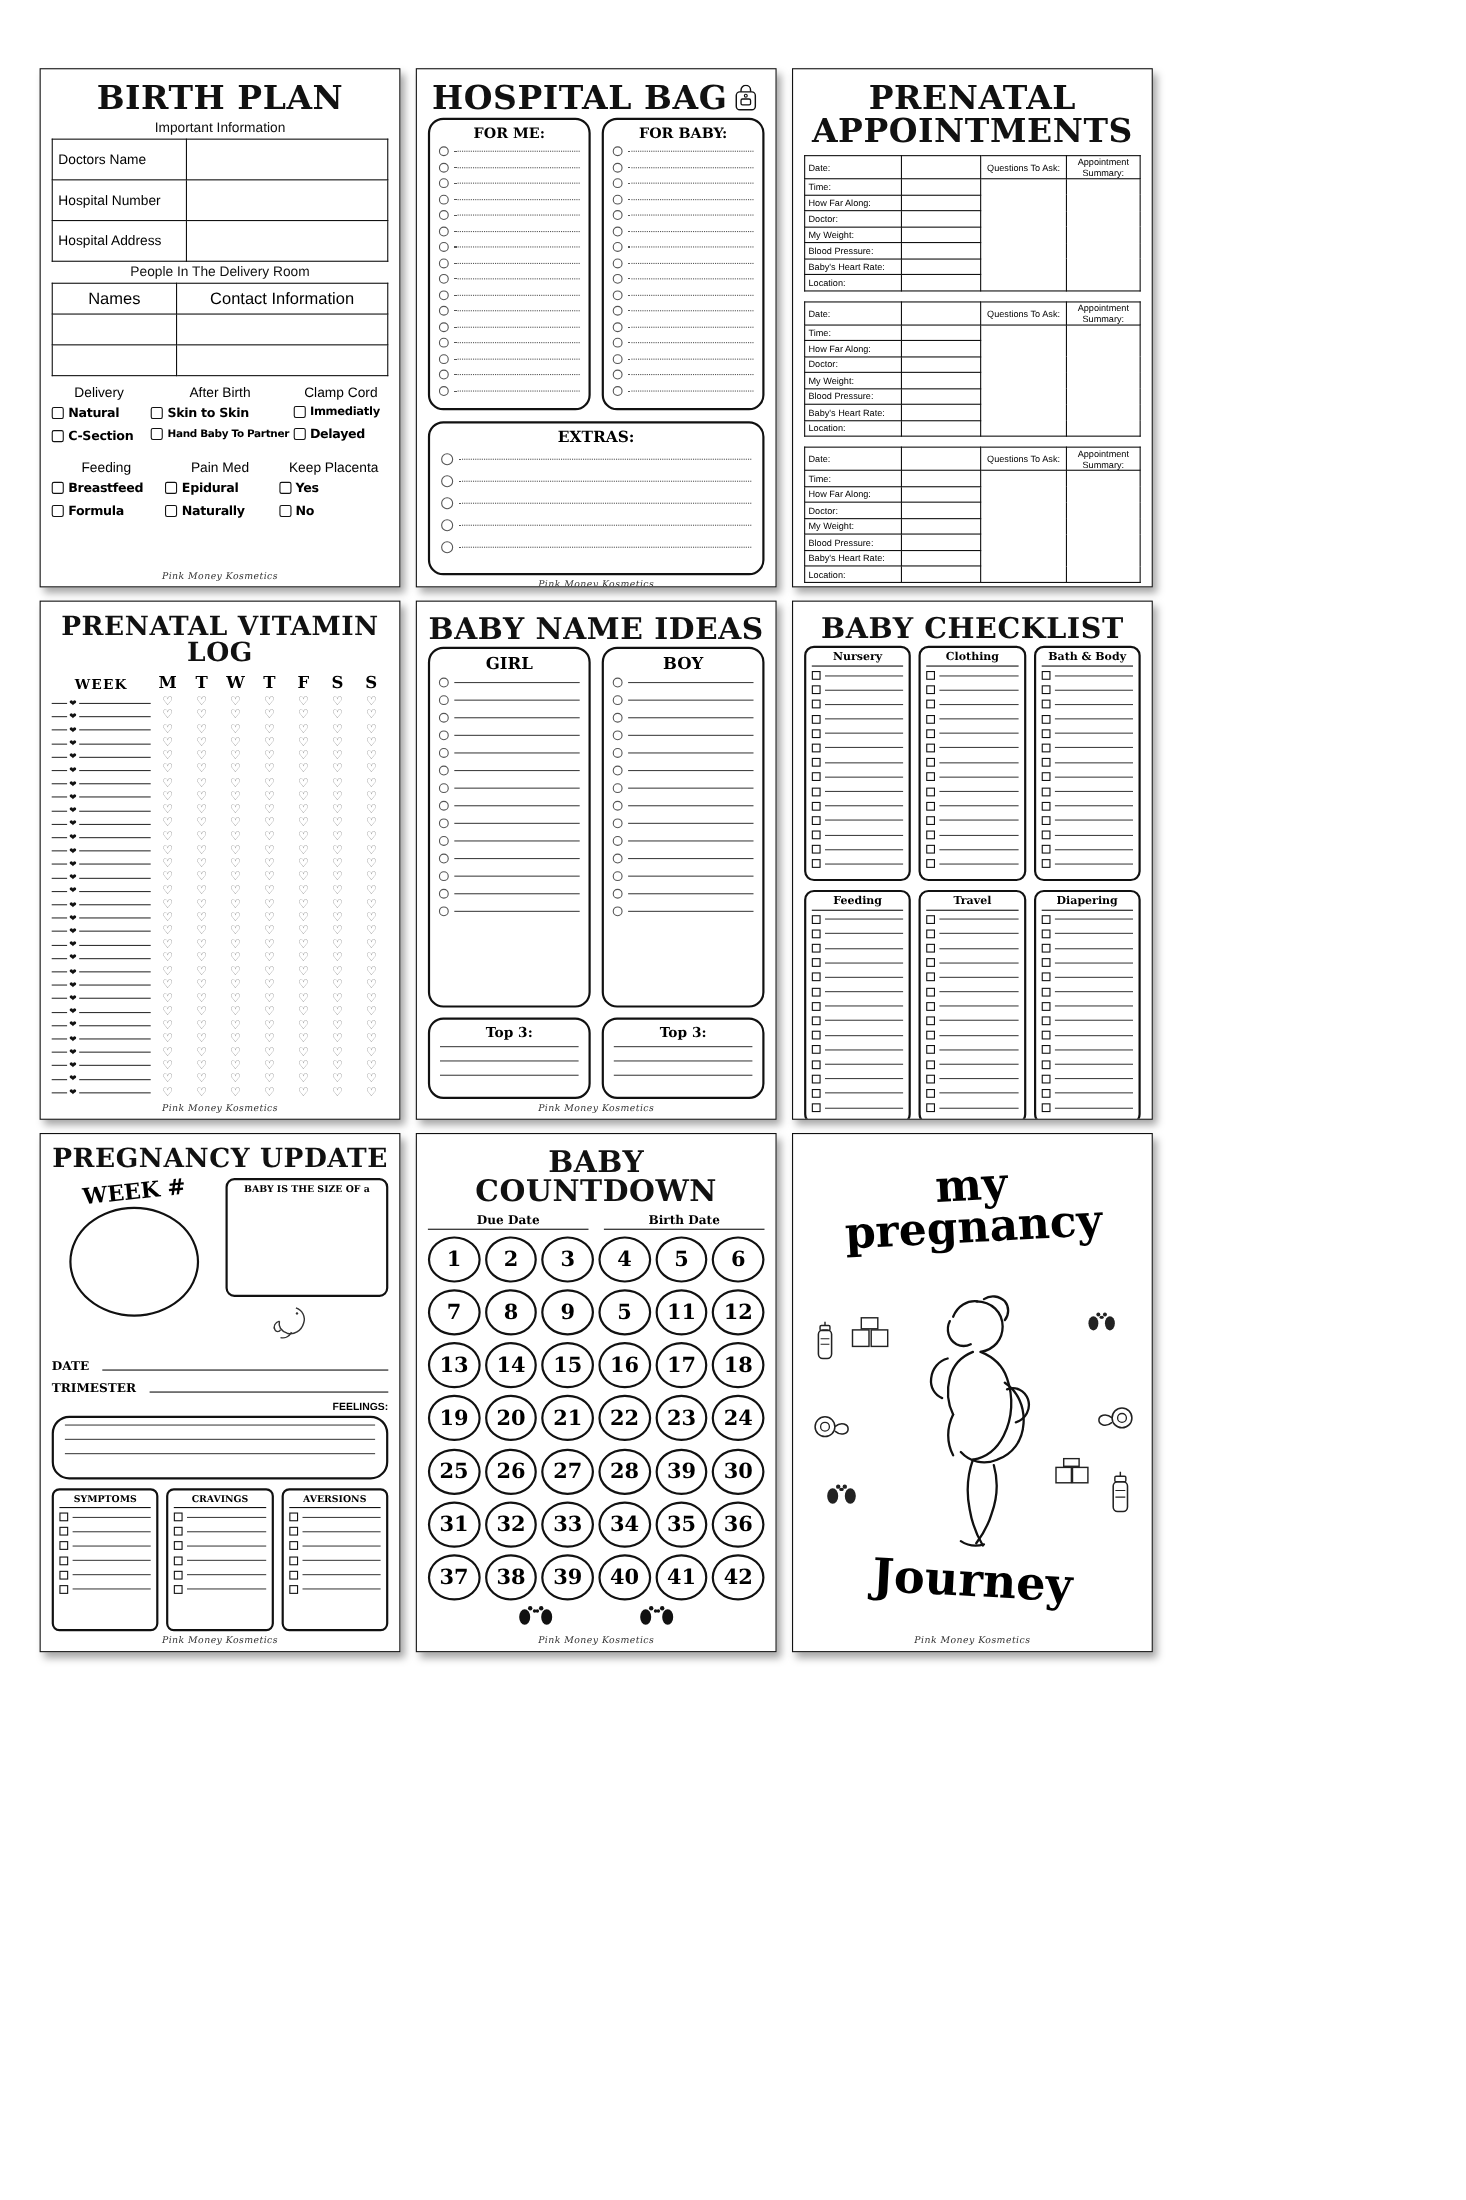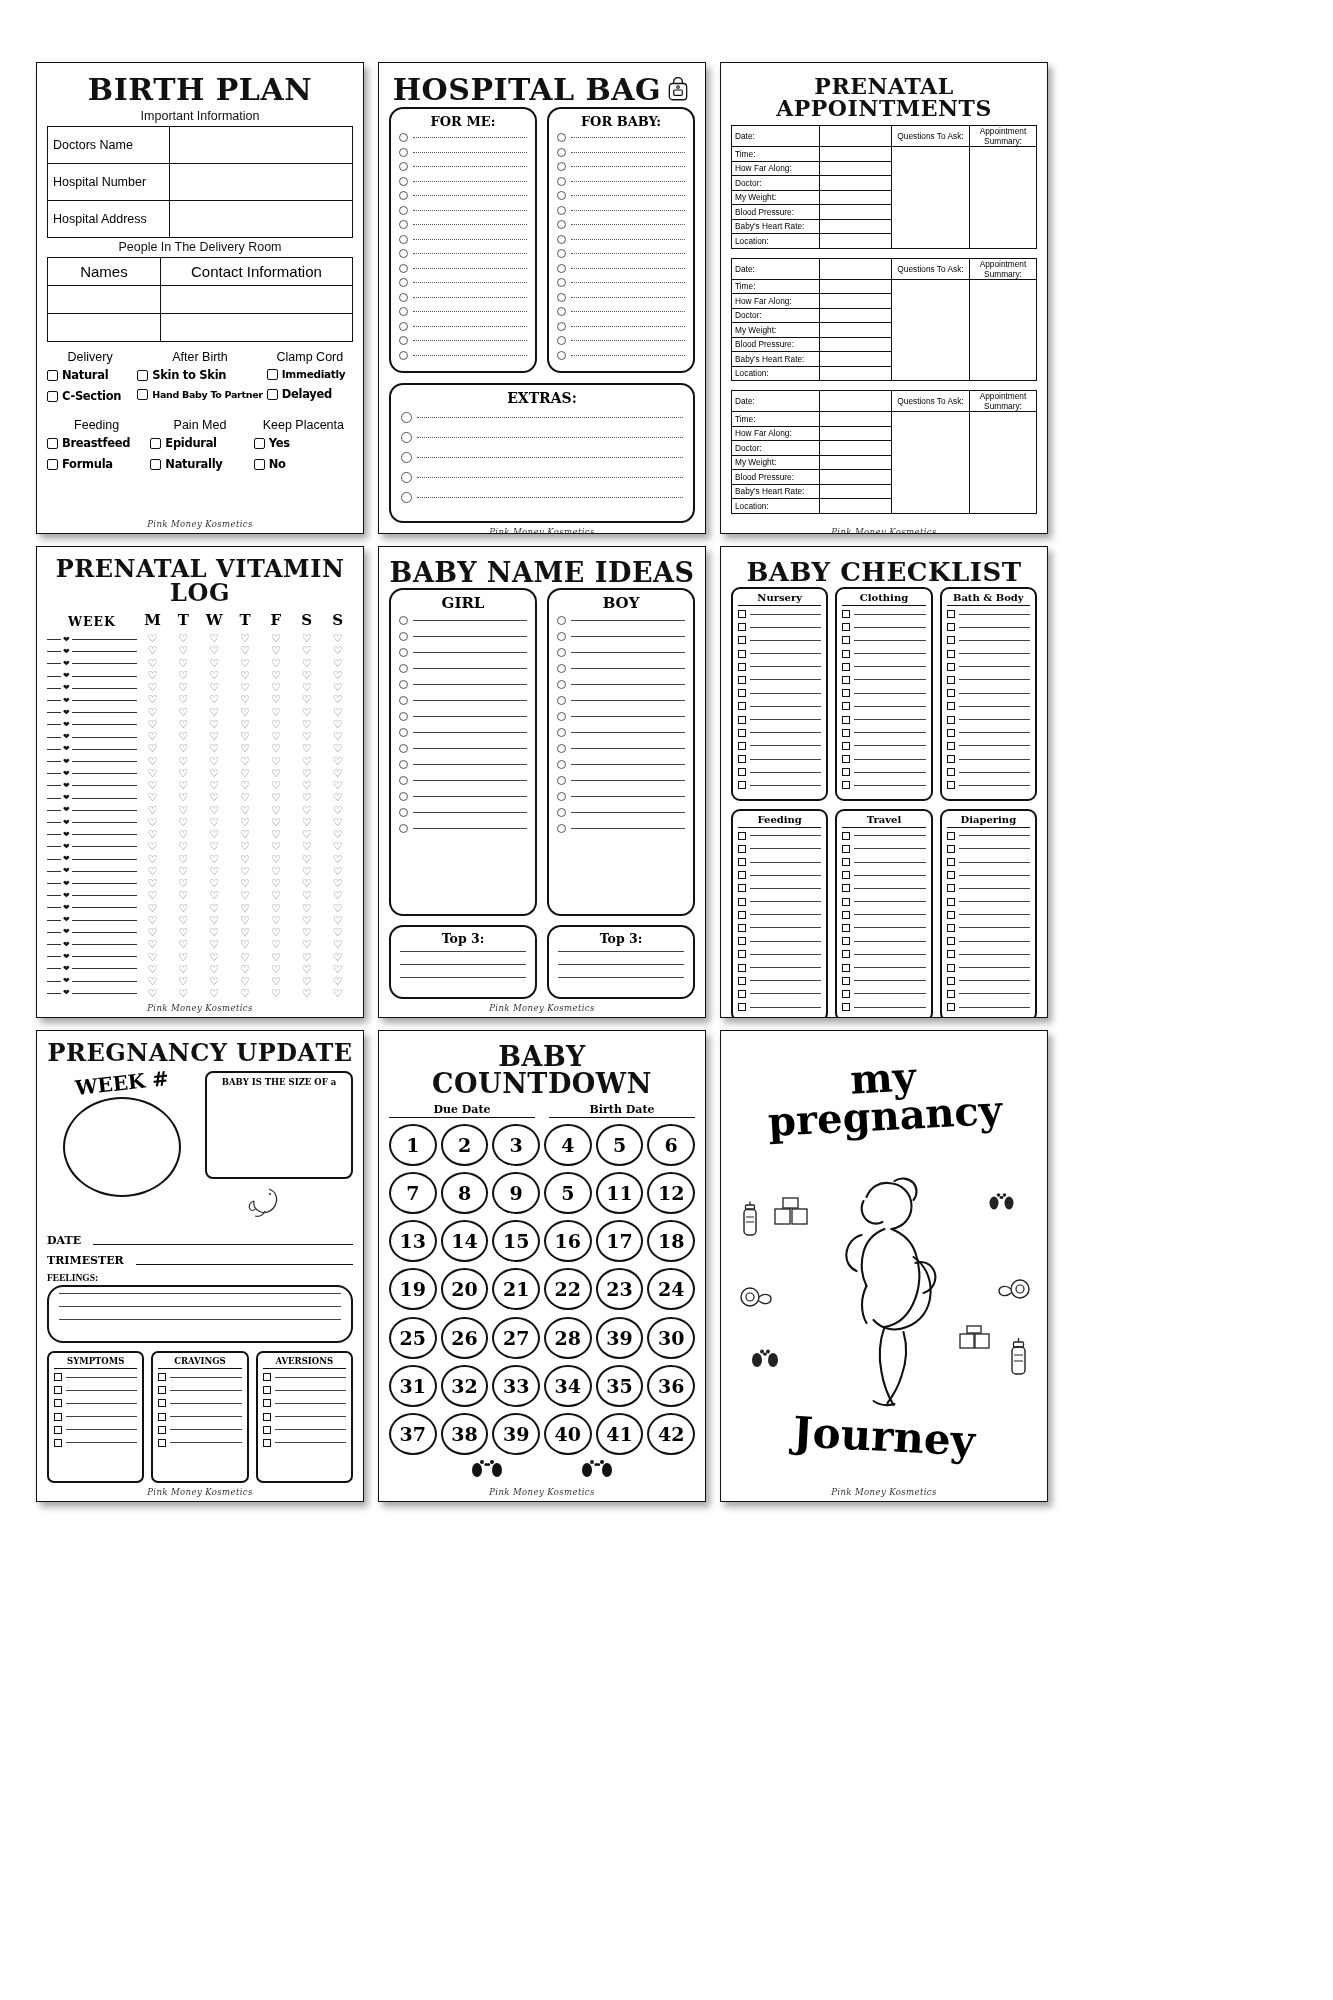--- a/index.html
+++ b/index.html
@@ -144,21 +144,21 @@
   .pu-circle { width:118px; height:100px; border:2.2px solid #111; border-radius:50%;
                margin:0 auto; }
   .pu-right { flex:1; }
   .pu-sizebox { border:2.4px solid #111; border-radius:8px; height:108px;
                 padding:4px 5px; }
   .pu-sizebox .cap { text-align:center; font-size:8.5px; font-family:"DejaVu Serif",serif;
                      font-weight:bold; }
   .pu-field { display:flex; align-items:flex-end; gap:12px; margin-top:7px; }
   .pu-field .lb { font-size:11px; font-family:"DejaVu Serif",serif; font-weight:bold; }
   .pu-field .sld { flex:1; border-bottom:1.6px solid #111; height:1px; margin-bottom:2px; }
-  .pu-feel { text-align:left; font-size:9.5px; font-family:Liberation Serif, serif;
+  .pu-feel { text-align:right; font-size:9.5px; font-family:Liberation Sans, sans-serif;
              font-weight:bold; margin:6px 0 2px;}
   .pu-feelbox { border:2.2px solid #111; border-radius:16px; height:58px; padding:6px 10px; }
   .pu-feelbox .sld { border-bottom:1.1px solid #444; height:1px; margin-bottom:12px; }
   .pu-bot { display:flex; gap:7px; margin-top:8px; flex:1; }
   .pu-bbox { flex:1; border:2px solid #111; border-radius:7px; padding:3px 5px 4px;
              display:flex; flex-direction:column;}
   .pu-bbox .cap { text-align:center; font-size:8.5px; font-family:"DejaVu Serif",serif;
                   font-weight:bold; border-bottom:1.4px solid #111; padding-bottom:2px;
                   margin-bottom:4px;}
 
@@ -470,21 +470,21 @@
         </div>
       <div class="dline">
           <i class="circ"></i>
           <i class="dash"></i>
         </div>
     </div>
     <div class="brand">Pink Money Kosmetics</div>
   </div>
 
   <div class="page">
-    <div class="ttl" style="font-size:22px;margin:6px 0 6px">PRENATAL APPOINTMENTS</div>
+    <div class="ttl" style="font-size:30px;margin:6px 0 6px">PRENATAL APPOINTMENTS</div>
 
     <div class="ap-block">
       <table>
         <tbody>
             <tr>
           <td class="ap-lbl">Date:</td>
           <td class="ap-val"></td>
           <td class="ap-q" rowspan="1">Questions To Ask:</td>
           <td class="ap-s" rowspan="1">Appointment Summary:</td>
         </tr>

